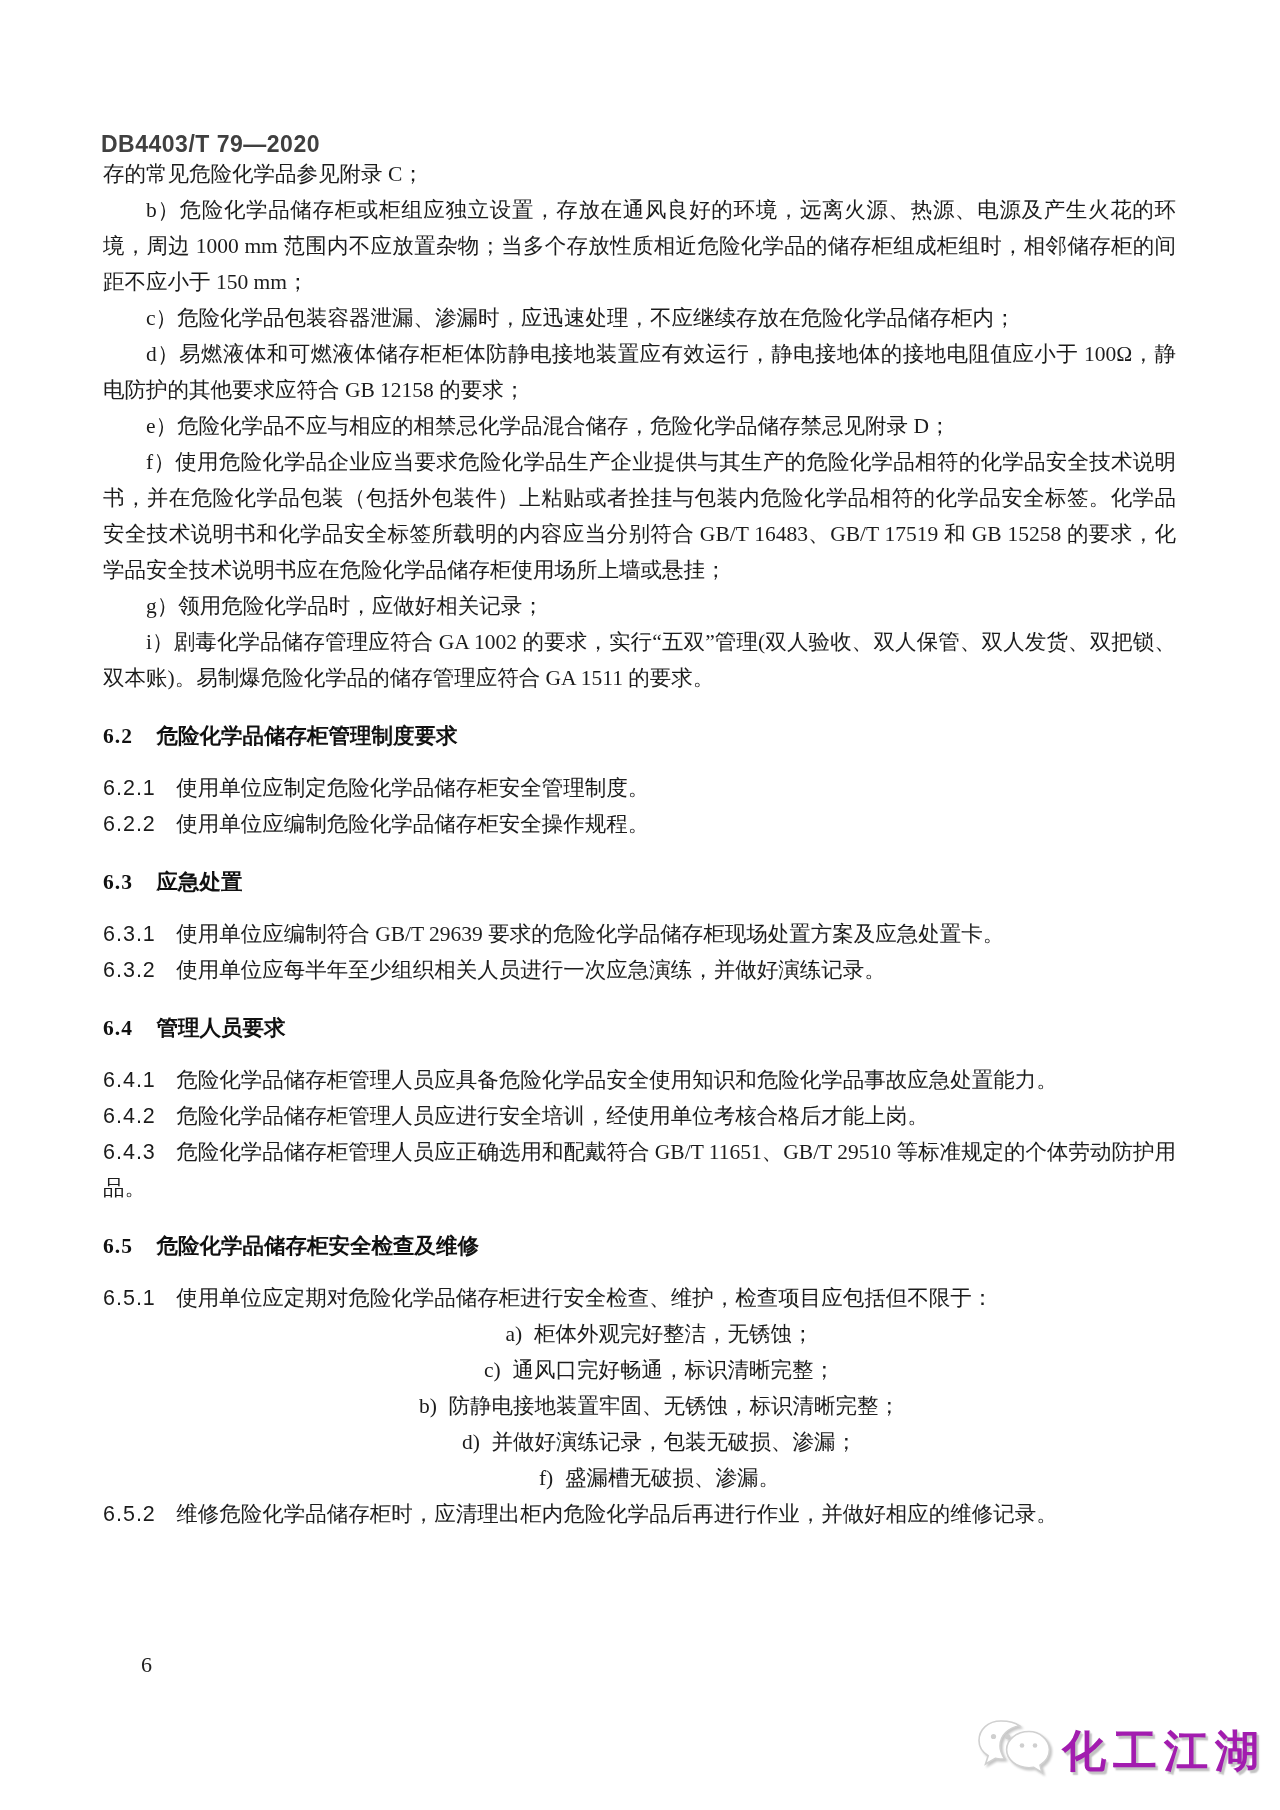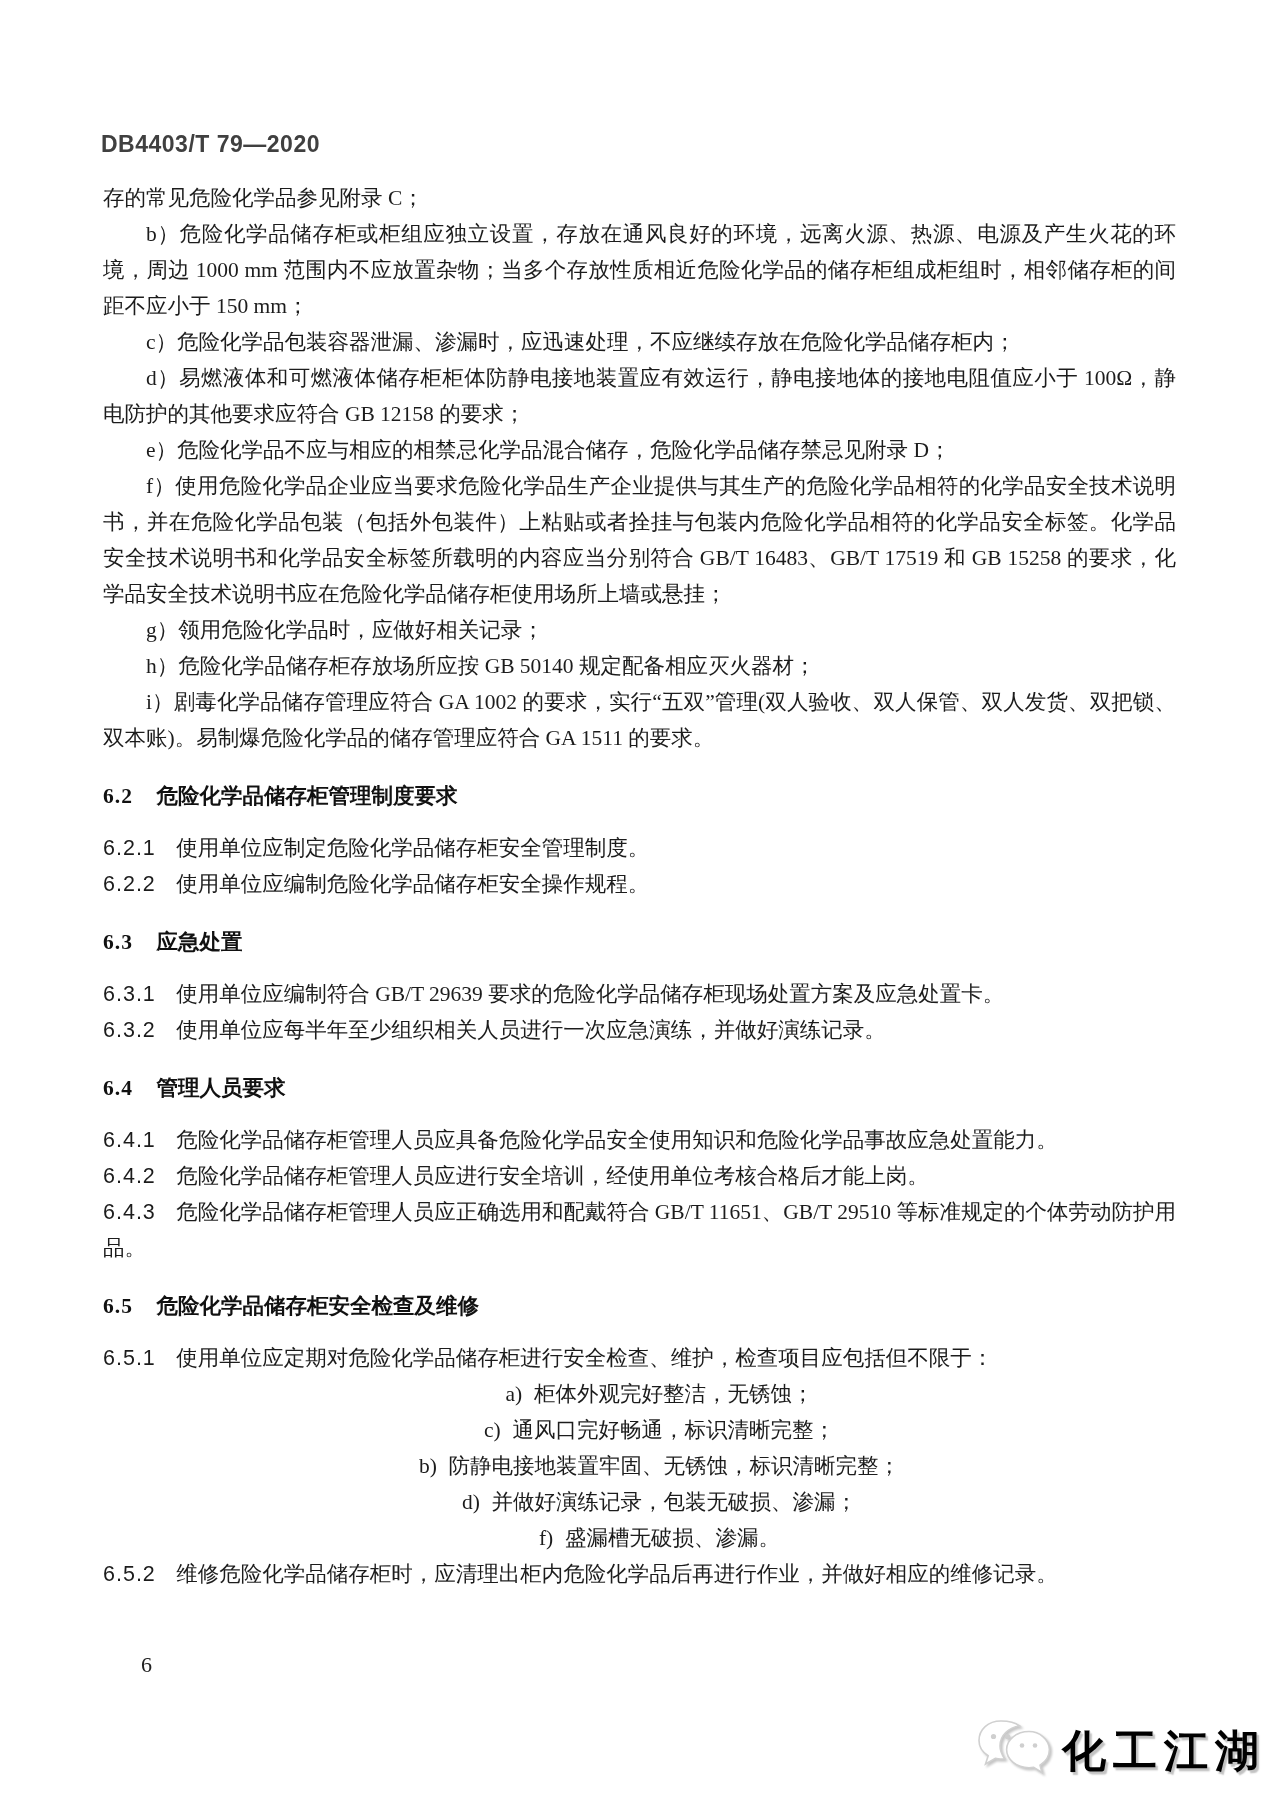--- a/index.html
+++ b/index.html
@@ -19,21 +19,21 @@
     position: absolute;
     left: 101px; top: 131px;
     font-family: "Liberation Sans", "DejaVu Sans", sans-serif;
     font-weight: bold;
     font-size: 23px;
     letter-spacing: 0.5px;
     color: #404040;
   }
   .content {
     position: absolute;
-    left: 103px; top: 180px;
+    left: 103px; top: 156px;
     width: 1073px;
     font-size: 21.5px;
     line-height: 36px;
     text-align: justify;
   }
   .content p { margin: 0; }
   p.body-indent { text-indent: 2em; }
   p.heading {
     font-family: Liberation Serif, serif;
     font-weight: bold;
@@ -70,42 +70,41 @@
   .watermark .wm-icon {
     display: inline-block;
     width: 80px; height: 74px;
     filter: drop-shadow(2px 2px 1px #c6c6c6);
   }
   .watermark .wm-text {
     font-family: Liberation Mono, monospace;
     font-weight: bold;
     font-size: 44px;
     letter-spacing: 7px;
-    color: #000000;
+    color: #a21caf;
     text-shadow: 2.5px 2.5px 1.5px #c2c2c2, 1px 1px 0 #d8d8d8;
     margin-left: 8px;
     white-space: nowrap;
   }
 </style>
 </head>
 <body>
 
 <div class="page">
 
   <div class="std-header">DB4403/T 79—2020</div>
 
   <div class="content" id="content">
       <p class="body-flush"><span>存的常见危险化学品参见附录 C；</span></p>
       <p class="body-indent"><span>b）危险化学品储存柜或柜组应独立设置，存放在通风良好的环境，远离火源、热源、电源及产生火花的环境，周边 1000 mm 范围内不应放置杂物；当多个存放性质相近危险化学品的储存柜组成柜组时，相邻储存柜的间距不应小于 150 mm；</span></p>
       <p class="body-indent"><span>c）危险化学品包装容器泄漏、渗漏时，应迅速处理，不应继续存放在危险化学品储存柜内；</span></p>
       <p class="body-indent"><span>d）易燃液体和可燃液体储存柜柜体防静电接地装置应有效运行，静电接地体的接地电阻值应小于 100Ω，静电防护的其他要求应符合 GB 12158 的要求；</span></p>
       <p class="body-indent"><span>e）危险化学品不应与相应的相禁忌化学品混合储存，危险化学品储存禁忌见附录 D；</span></p>
       <p class="body-indent"><span>f）使用危险化学品企业应当要求危险化学品生产企业提供与其生产的危险化学品相符的化学品安全技术说明书，并在危险化学品包装（包括外包装件）上粘贴或者拴挂与包装内危险化学品相符的化学品安全标签。化学品安全技术说明书和化学品安全标签所载明的内容应当分别符合 GB/T 16483、GB/T 17519 和 GB 15258 的要求，化学品安全技术说明书应在危险化学品储存柜使用场所上墙或悬挂；</span></p>
       <p class="body-indent"><span>g）领用危险化学品时，应做好相关记录；</span></p>
-      <p class="body-indent"><span>h）危险化学品储存柜存放场所应按 GB 50140 规定配备相应灭火器材；</span></p>
       <p class="body-indent"><span>i）剧毒化学品储存管理应符合 GA 1002 的要求，实行“五双”管理(双人验收、双人保管、双人发货、双把锁、双本账)。易制爆危险化学品的储存管理应符合 GA 1511 的要求。</span></p>
       <p class="heading"><span class="h-num">6.2</span><span>危险化学品储存柜管理制度要求</span></p>
       <p class="clause"><span class="num">6.2.1</span><span>使用单位应制定危险化学品储存柜安全管理制度。</span></p>
       <p class="clause"><span class="num">6.2.2</span><span>使用单位应编制危险化学品储存柜安全操作规程。</span></p>
       <p class="heading"><span class="h-num">6.3</span><span>应急处置</span></p>
       <p class="clause"><span class="num">6.3.1</span><span>使用单位应编制符合 GB/T 29639 要求的危险化学品储存柜现场处置方案及应急处置卡。</span></p>
       <p class="clause"><span class="num">6.3.2</span><span>使用单位应每半年至少组织相关人员进行一次应急演练，并做好演练记录。</span></p>
       <p class="heading"><span class="h-num">6.4</span><span>管理人员要求</span></p>
       <p class="clause"><span class="num">6.4.1</span><span>危险化学品储存柜管理人员应具备危险化学品安全使用知识和危险化学品事故应急处置能力。</span></p>
       <p class="clause"><span class="num">6.4.2</span><span>危险化学品储存柜管理人员应进行安全培训，经使用单位考核合格后才能上岗。</span></p>

